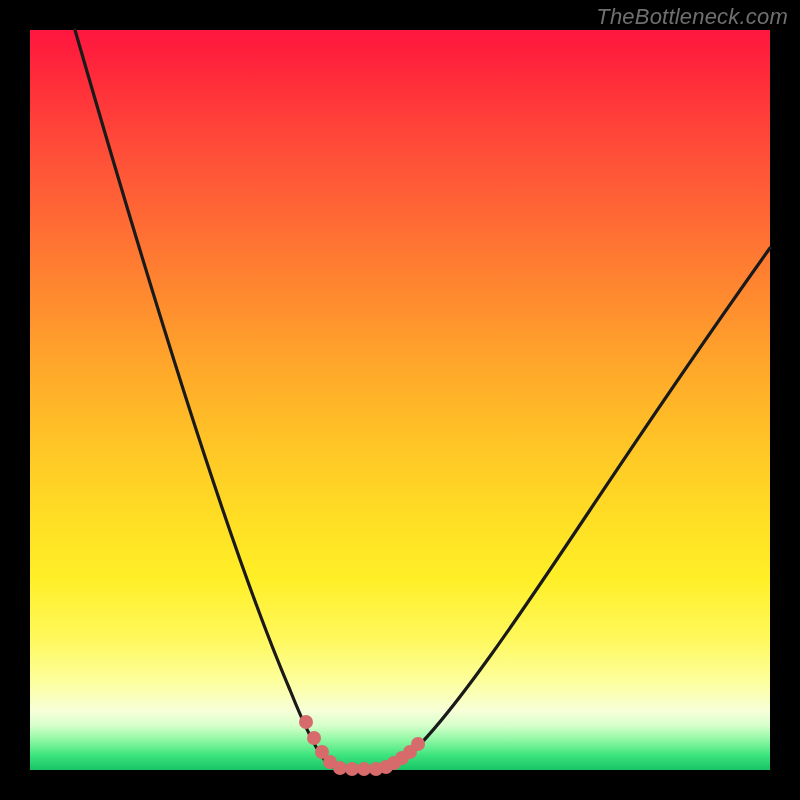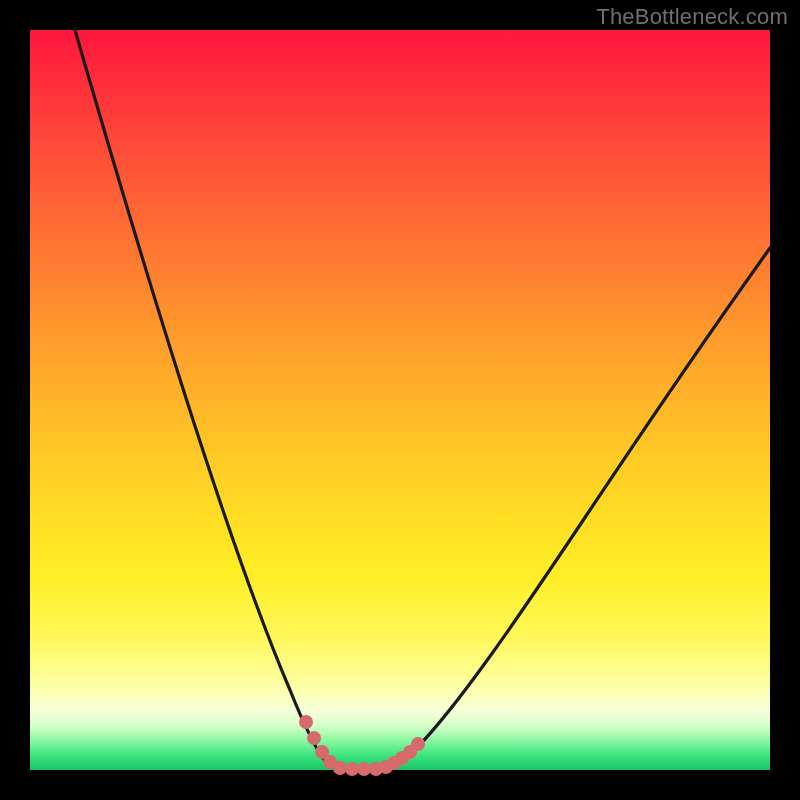--- a/index.html
+++ b/index.html
@@ -11,20 +11,21 @@
     overflow: hidden;
     font-family: Arial, Helvetica, sans-serif;
   }
   .frame {
     position: absolute;
     left: 0;
     top: 0;
     width: 800px;
     height: 800px;
     background: #000;
+    font-style: italic;
   }
   .plot-area {
     position: absolute;
     left: 30px;
     top: 30px;
     width: 740px;
     height: 740px;
     
     background: linear-gradient(
       to bottom,

